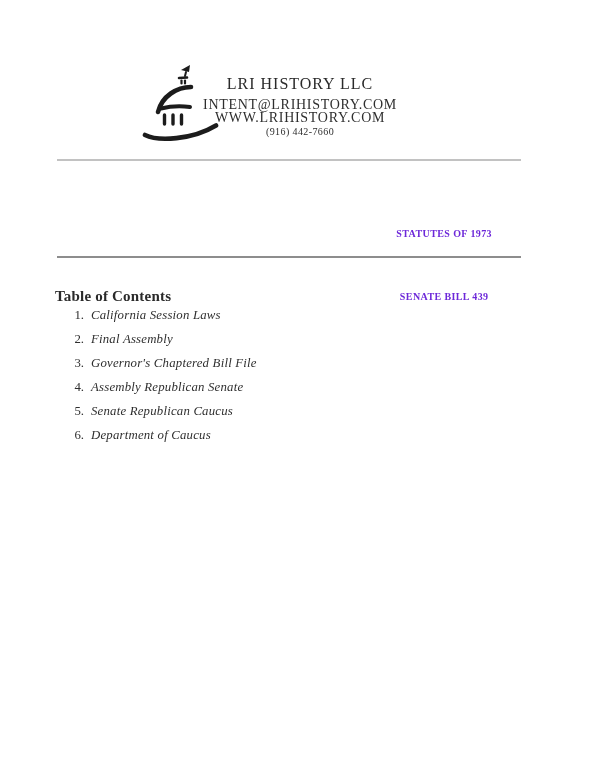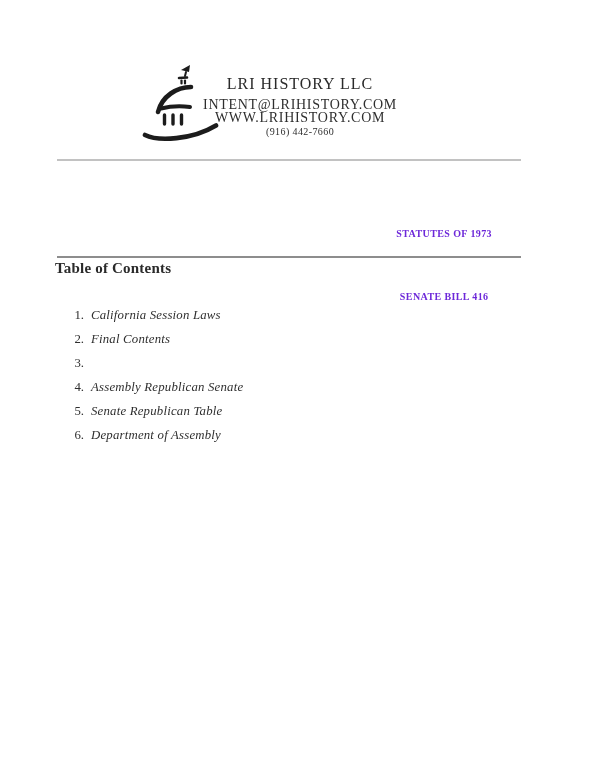--- a/index.html
+++ b/index.html
@@ -58,21 +58,21 @@
     font-weight: bold;
     font-size: 10px;
     line-height: 21px;
     letter-spacing: 0.4px;
     color: #6d28d9;
     white-space: pre;
   }
 
   
   .toc-title {
-    position: absolute; top: 260px; left: 55px;
+    position: absolute; top: 288px; left: 55px;
     font-weight: bold; font-size: 15px;
     letter-spacing: 0.2px; color: #2a2a2a;
   }
   .toc-list { position: absolute; top: 303px; left: 70px; }
   .toc-row {
     display: flex;
     align-items: baseline;
     height: 24px;
     line-height: 24px;
     font-size: 12.8px;
@@ -116,46 +116,47 @@
       <div class="contact-line">INTENT@LRIHISTORY.COM</div>
       <div class="contact-line">WWW.LRIHISTORY.COM</div>
       <div class="phone-line">(916) 442-7660</div>
     </div>
   </div>
 
   <div class="rule rule-1"></div>
 
   <div class="reference">
     <div>STATUTES OF 1973</div>
-    <div>SENATE BILL 416</div>
+    <div>SENATE BILL 439</div>
   </div>
 
   <div class="rule rule-2"></div>
 
   <div class="toc-title">Table of Contents</div>
 
   <div class="toc-list">
     <div class="toc-row">
       <span class="toc-num">1.</span>
       <span class="toc-label">California Session Laws</span>
     </div>
     <div class="toc-row">
       <span class="toc-num">2.</span>
-      <span class="toc-label">Final Contents</span>
+      <span class="toc-label">Final Assembly</span>
     </div>
     <div class="toc-row">
       <span class="toc-num">3.</span>
+      <span class="toc-label">Governor's Chaptered Bill File</span>
     </div>
     <div class="toc-row">
       <span class="toc-num">4.</span>
       <span class="toc-label">Assembly Republican Senate</span>
     </div>
     <div class="toc-row">
       <span class="toc-num">5.</span>
-      <span class="toc-label">Senate Republican Table</span>
+      <span class="toc-label">Senate Republican Caucus</span>
     </div>
     <div class="toc-row">
       <span class="toc-num">6.</span>
-      <span class="toc-label">Department of Assembly</span>
+      <span class="toc-label">Department of Caucus</span>
     </div>
   </div>
 
 </div>
 
 </body></html>

